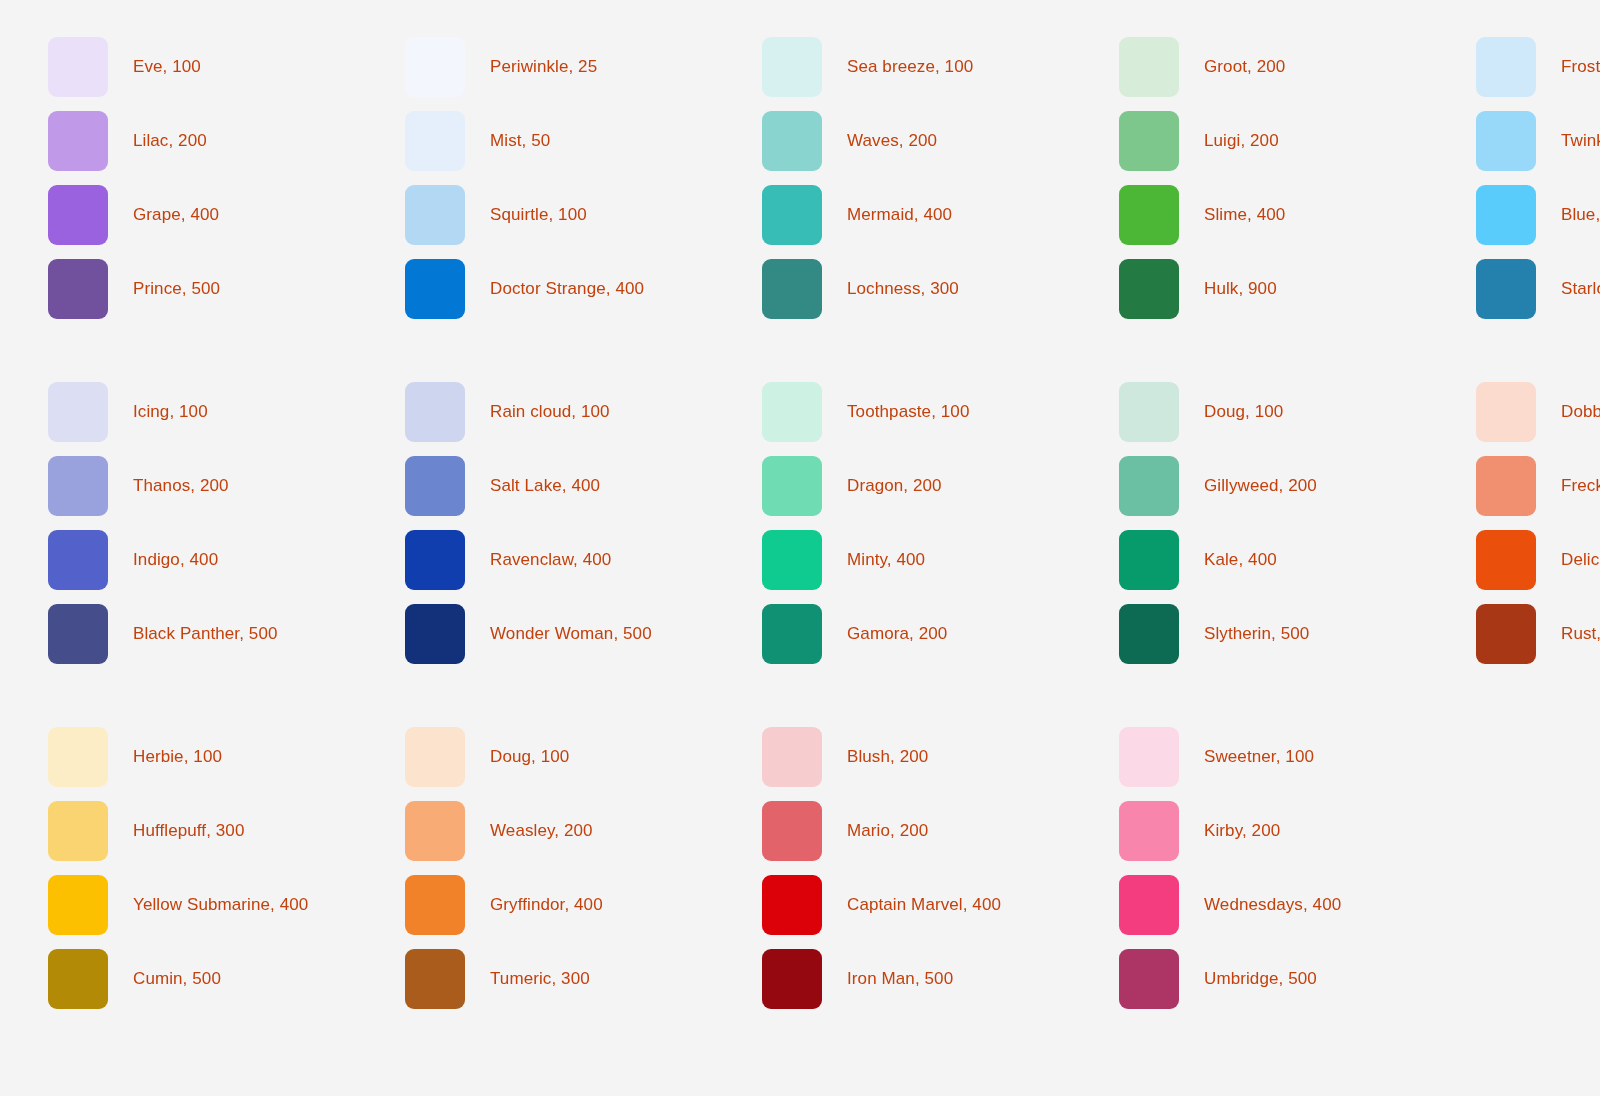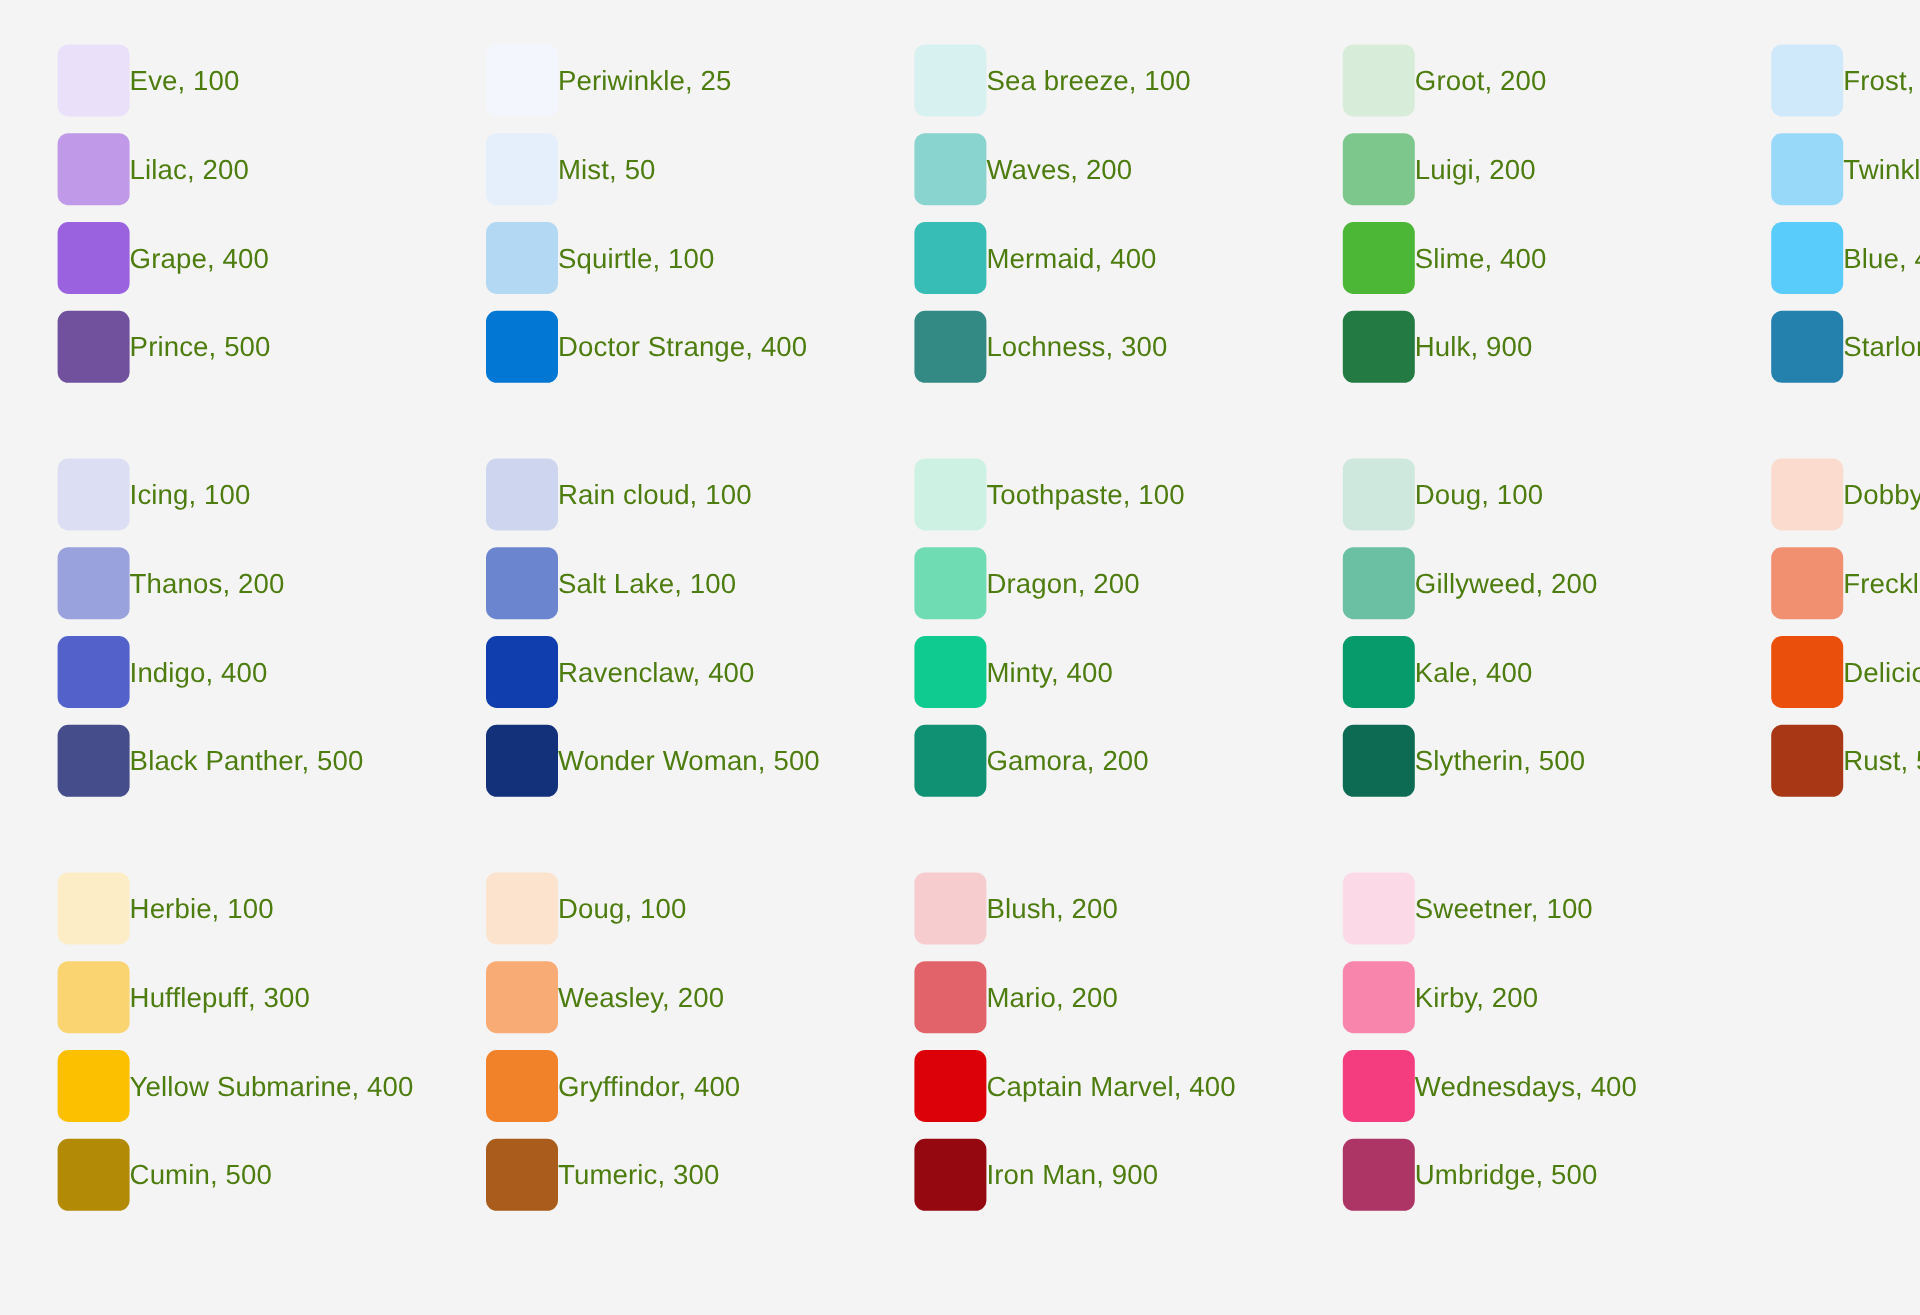--- a/index.html
+++ b/index.html
@@ -53,24 +53,25 @@
 
   .swatch-chip {
     flex: 0 0 auto;
     width: 60px;
     height: 60px;
     border-radius: 9px;
   }
 
   .swatch-label {
     flex: 0 0 auto;
-    font-size: 23px;
+    margin-left: 25px;
+    font-size: 17px;
     line-height: 30px;
     letter-spacing: 0.1px;
-    color: #4d7c0f;
+    color: #c2410c;
     white-space: nowrap;
   }
 </style>
 </head>
 <body>
 
 <div id="palette-root" style="background: rgb(244, 244, 244);">
     <div class="band">
       <div class="ramp">
         <div class="swatch-row">
@@ -182,21 +183,21 @@
           <span class="swatch-label">Black Panther, 500</span>
         </div>
       </div>
       <div class="ramp">
         <div class="swatch-row">
           <div class="swatch-chip" style="background: rgb(205, 213, 239);"></div>
           <span class="swatch-label">Rain cloud, 100</span>
         </div>
         <div class="swatch-row">
           <div class="swatch-chip" style="background: rgb(108, 133, 207);"></div>
-          <span class="swatch-label">Salt Lake, 100</span>
+          <span class="swatch-label">Salt Lake, 400</span>
         </div>
         <div class="swatch-row">
           <div class="swatch-chip" style="background: rgb(17, 62, 174);"></div>
           <span class="swatch-label">Ravenclaw, 400</span>
         </div>
         <div class="swatch-row">
           <div class="swatch-chip" style="background: rgb(18, 49, 122);"></div>
           <span class="swatch-label">Wonder Woman, 500</span>
         </div>
       </div>
@@ -300,21 +301,21 @@
         <div class="swatch-row">
           <div class="swatch-chip" style="background: rgb(226, 100, 106);"></div>
           <span class="swatch-label">Mario, 200</span>
         </div>
         <div class="swatch-row">
           <div class="swatch-chip" style="background: rgb(220, 0, 8);"></div>
           <span class="swatch-label">Captain Marvel, 400</span>
         </div>
         <div class="swatch-row">
           <div class="swatch-chip" style="background: rgb(150, 8, 16);"></div>
-          <span class="swatch-label">Iron Man, 900</span>
+          <span class="swatch-label">Iron Man, 500</span>
         </div>
       </div>
       <div class="ramp">
         <div class="swatch-row">
           <div class="swatch-chip" style="background: rgb(252, 217, 230);"></div>
           <span class="swatch-label">Sweetner, 100</span>
         </div>
         <div class="swatch-row">
           <div class="swatch-chip" style="background: rgb(248, 133, 172);"></div>
           <span class="swatch-label">Kirby, 200</span>

